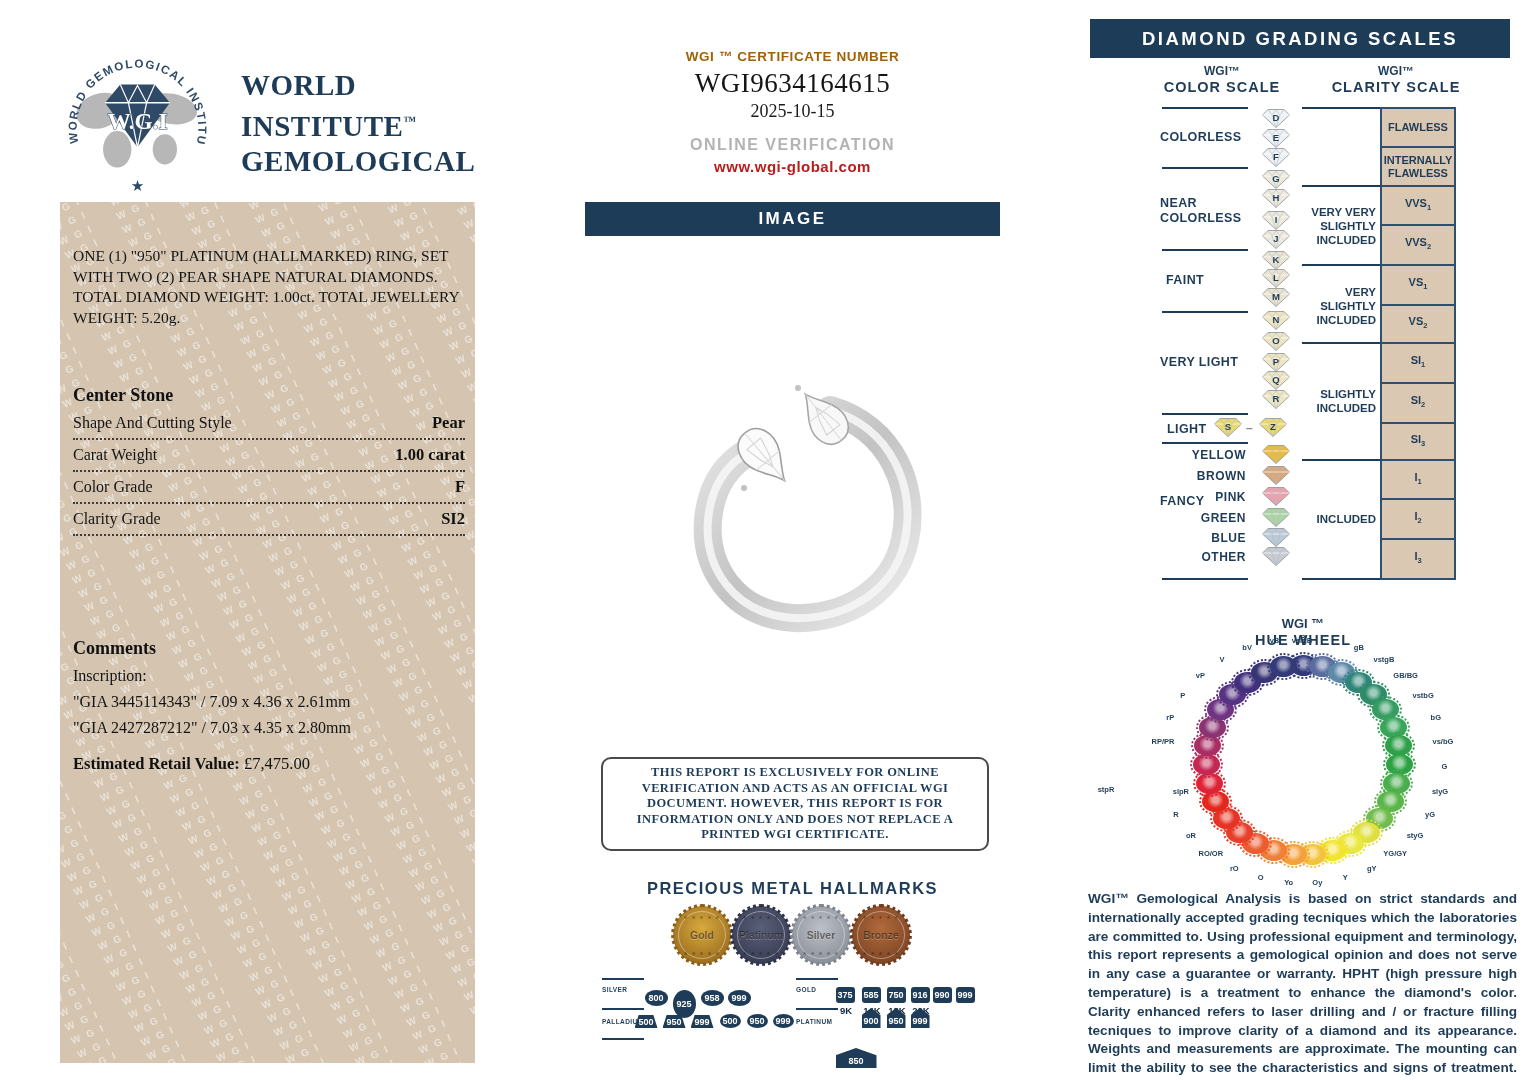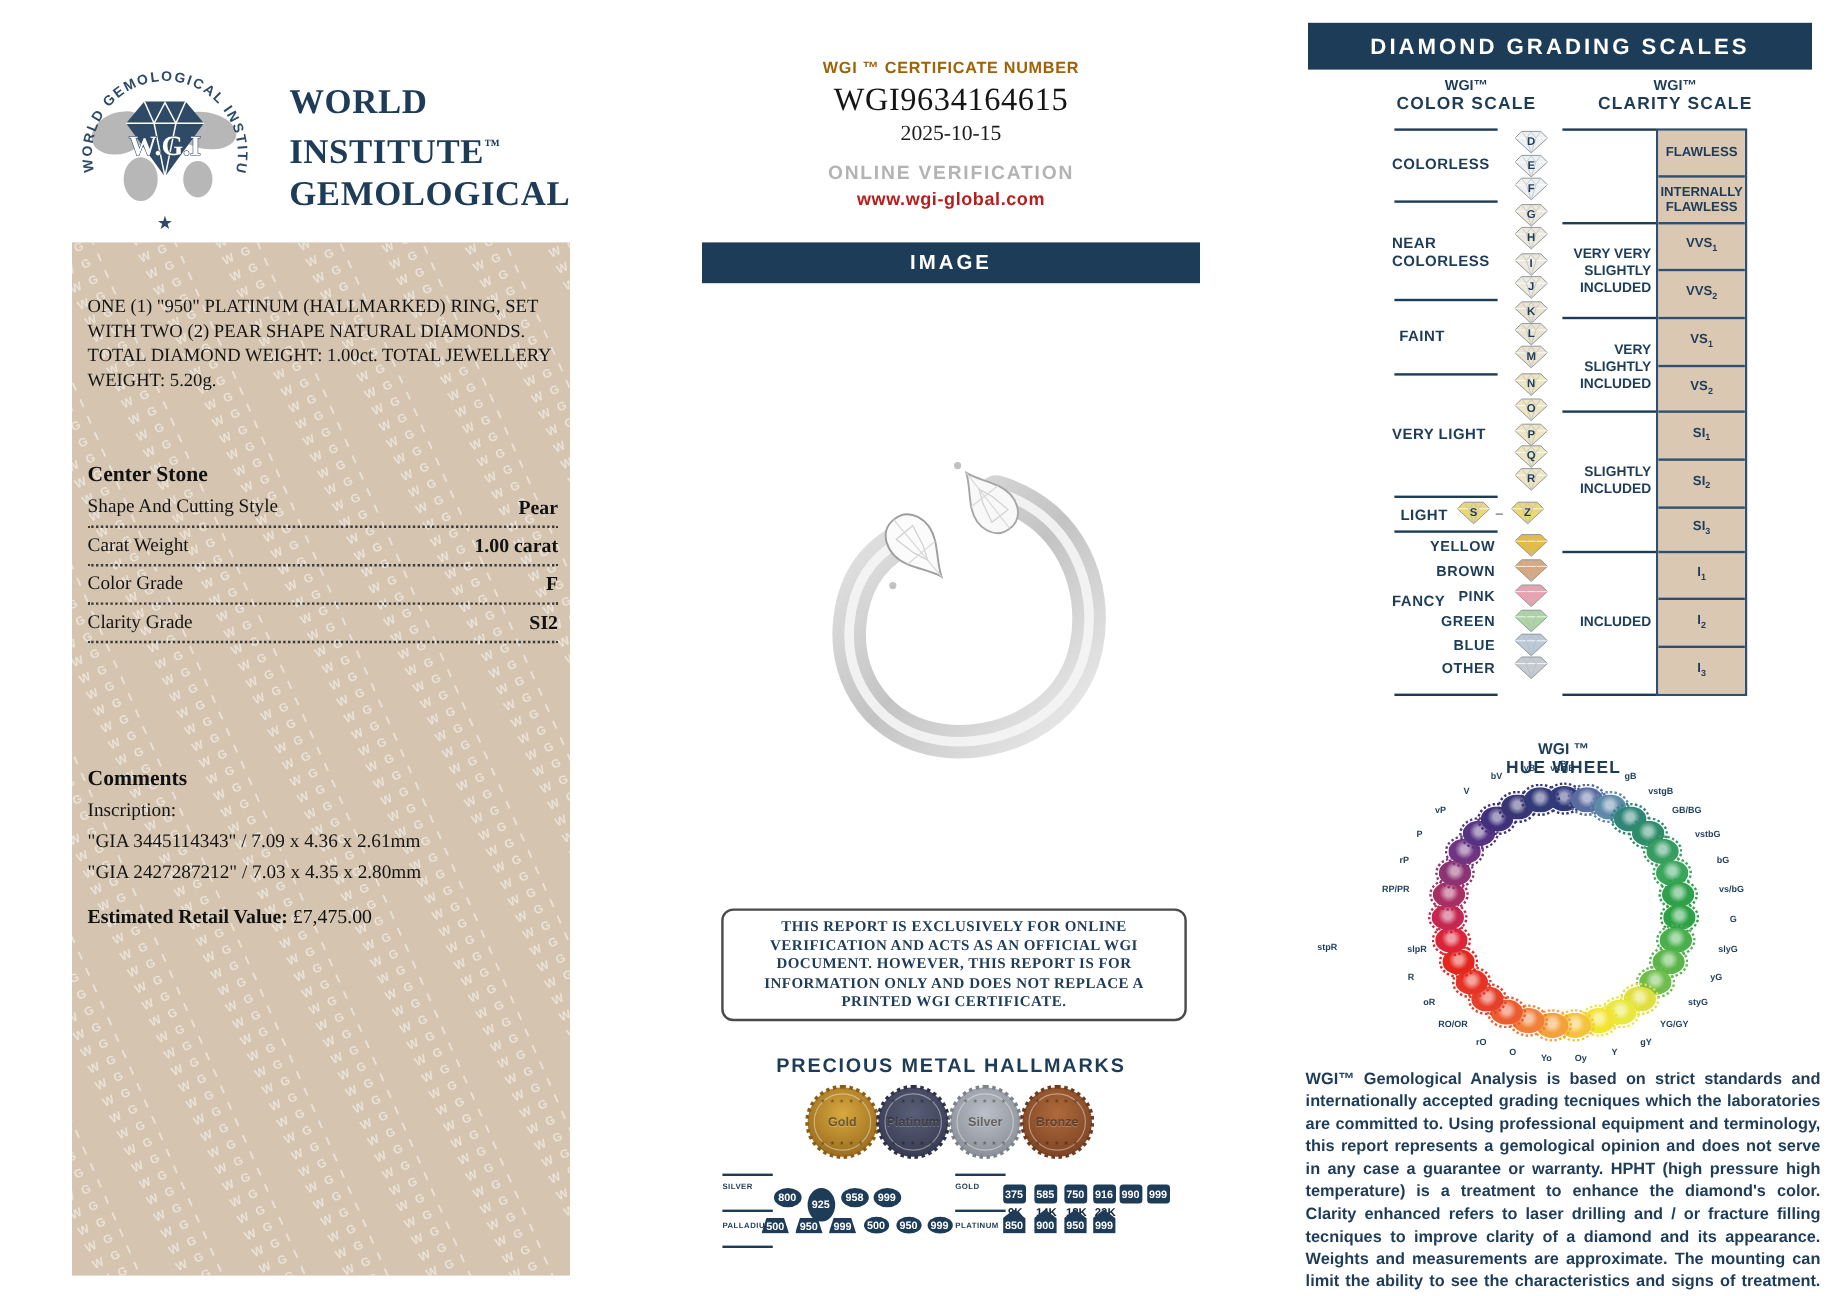--- a/index.html
+++ b/index.html
@@ -236,21 +236,21 @@
       <div class="karat" style="left:833px;top:1005px;width:26px;text-align:center;">9K</div>
       <div class="karat" style="left:859px;top:1005px;width:26px;text-align:center;">14K</div>
       <div class="karat" style="left:884px;top:1005px;width:26px;text-align:center;">18K</div>
       <div class="karat" style="left:908px;top:1005px;width:26px;text-align:center;">22K</div>
       <div class="hm trap" style="left:634.5px;top:1015px;width:23px;height:13px;">500</div>
       <div class="hm trap" style="left:662.5px;top:1015px;width:23px;height:13px;">950</div>
       <div class="hm trap" style="left:690.5px;top:1015px;width:23px;height:13px;">999</div>
       <div class="hm oval" style="left:719.5px;top:1014px;width:21px;height:14px;">500</div>
       <div class="hm oval" style="left:746.5px;top:1014px;width:21px;height:14px;">950</div>
       <div class="hm oval" style="left:772.5px;top:1014px;width:21px;height:14px;">999</div>
-      <div class="hm house" style="left:835.5px;top:1008px;width:19px;height:20px;">850</div>
+      <div class="hm house" style="left:835.5px;top:1048px;width:41px;height:20px;">850</div>
       <div class="hm house" style="left:861.5px;top:1008px;width:19px;height:20px;">900</div>
       <div class="hm house" style="left:886.5px;top:1008px;width:19px;height:20px;">950</div>
       <div class="hm house" style="left:910.5px;top:1008px;width:19px;height:20px;">999</div>
     </div>
 
   <div class="navy-bar" style="left:1090px;top:19px;width:420px;height:39px;font-size:18.5px;">DIAMOND GRADING  SCALES</div>
 
   <div class="sub-title" style="left:1152px;top:64px;width:140px;font-size:12px;">WGI™</div>
   <div class="sub-title" style="left:1152px;top:79px;width:140px;font-size:14.5px;letter-spacing:1px;">COLOR SCALE</div>
   <div class="sub-title" style="left:1326px;top:64px;width:140px;font-size:12px;">WGI™</div>

